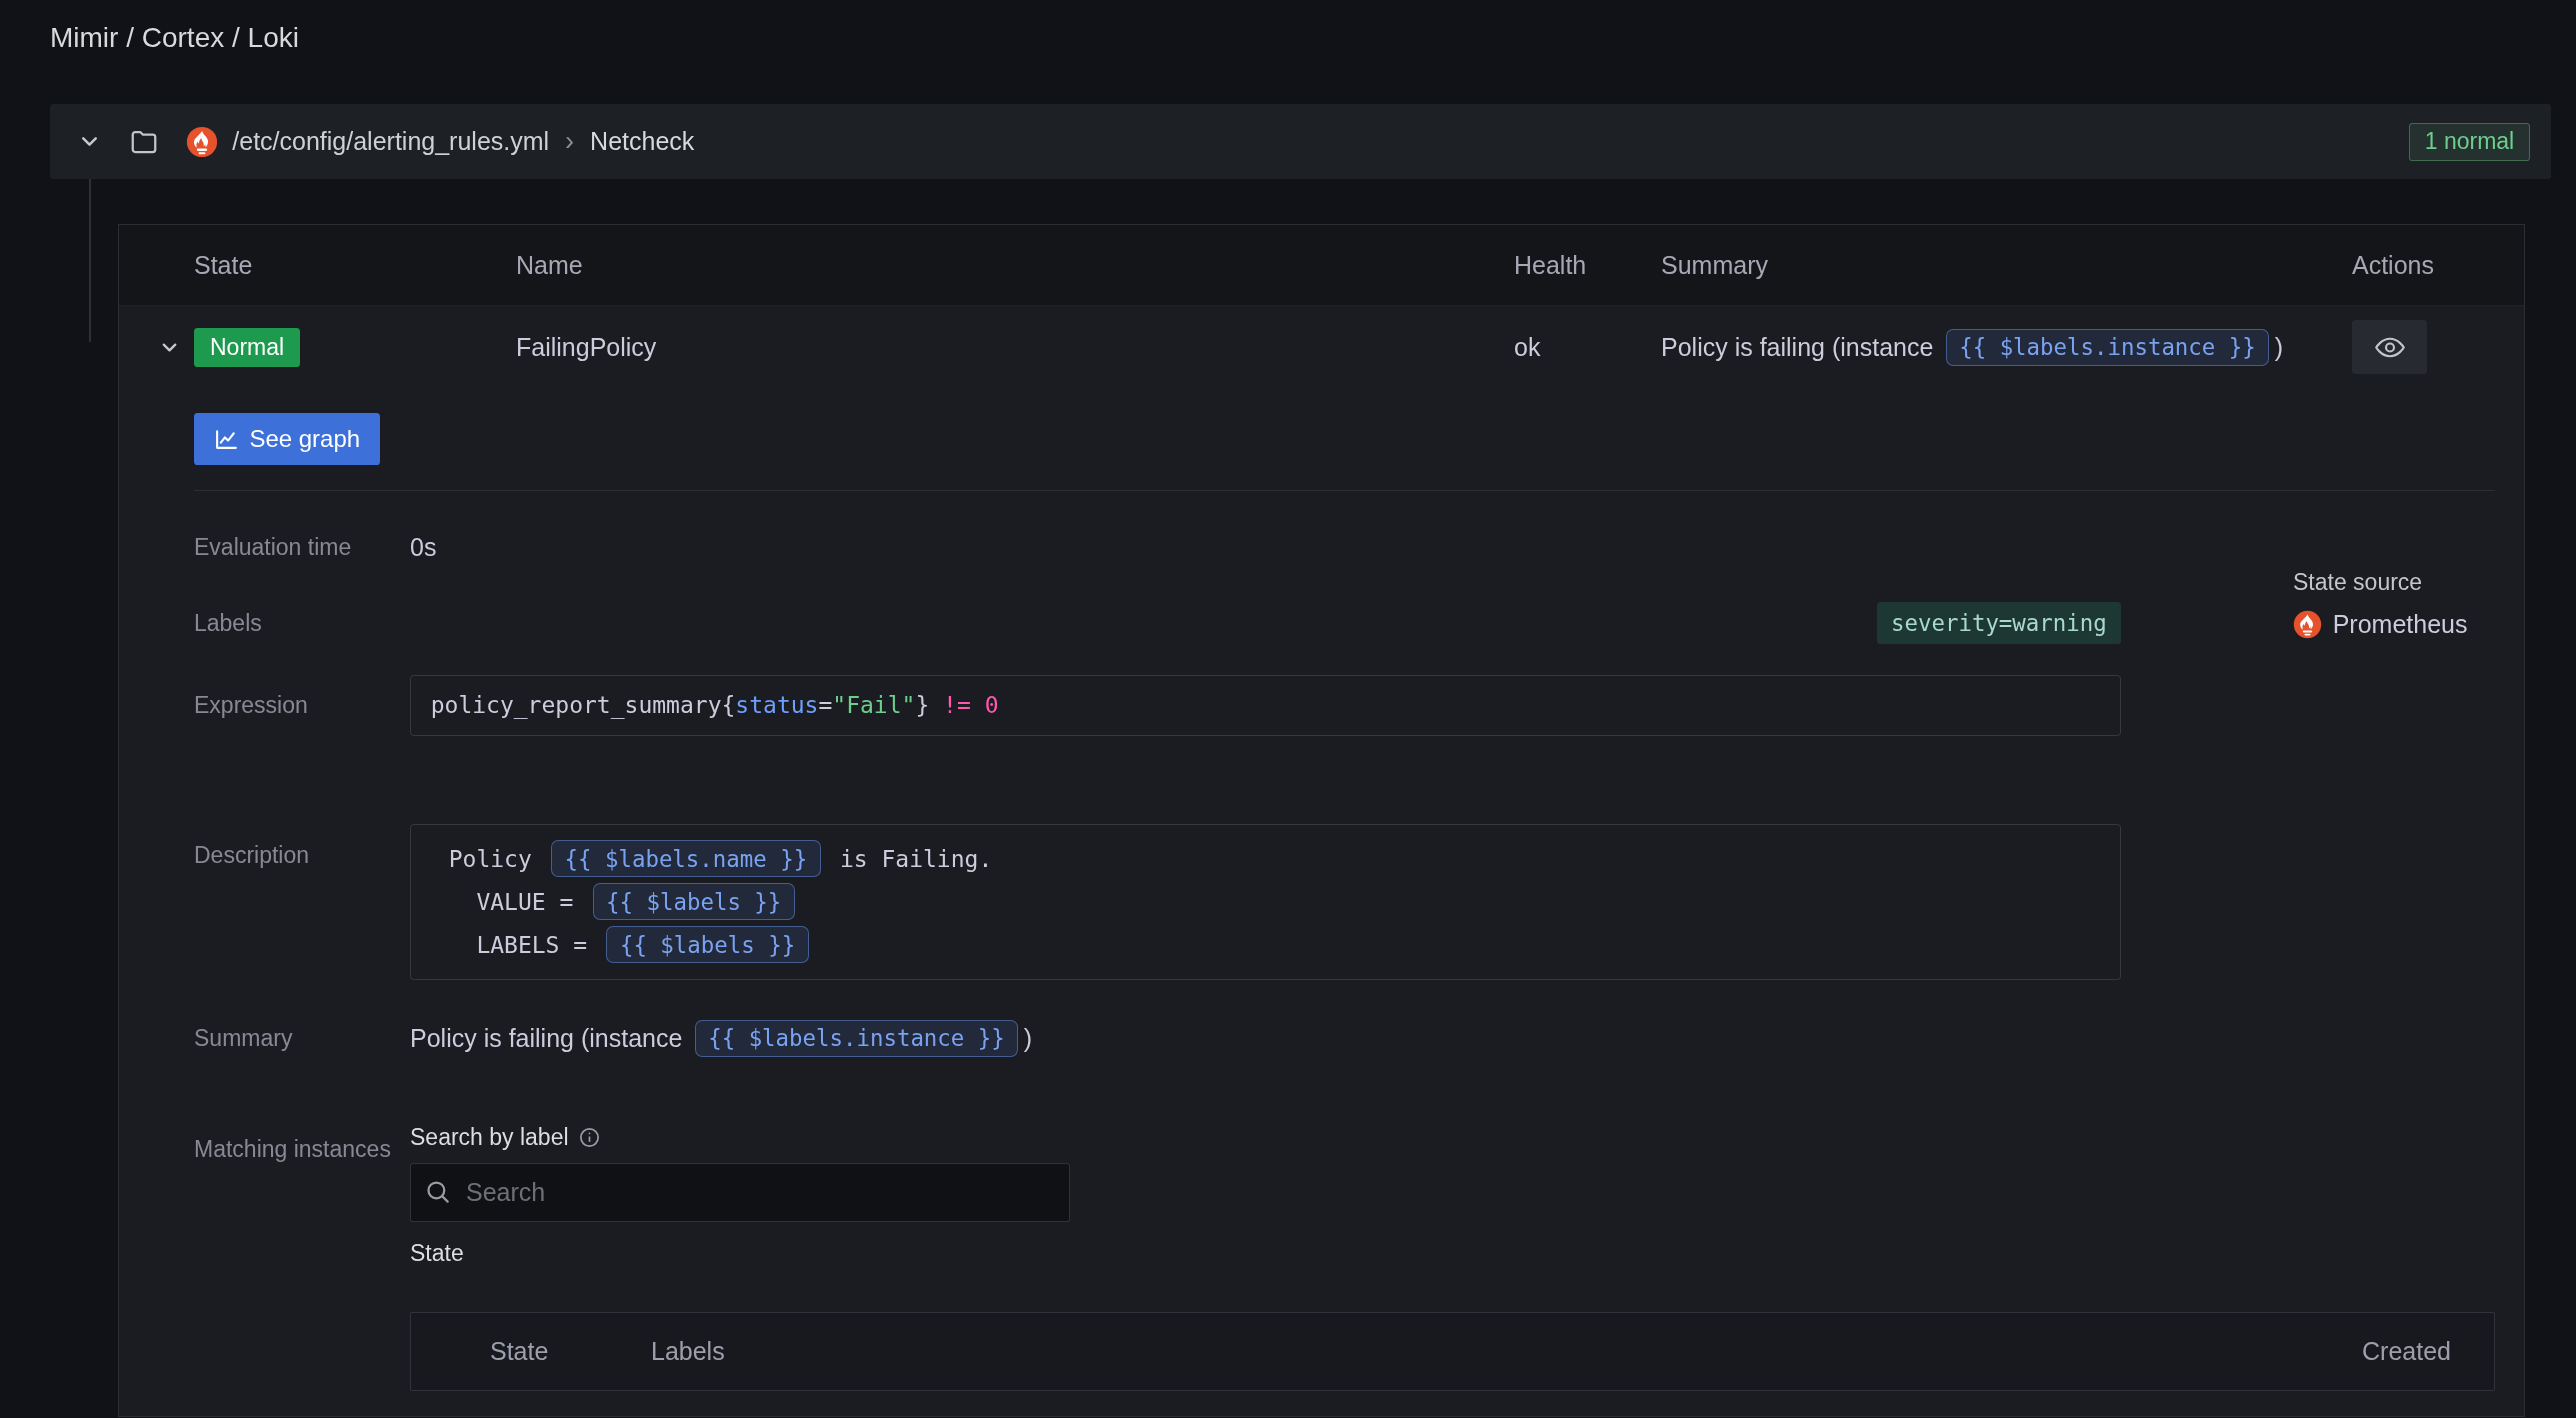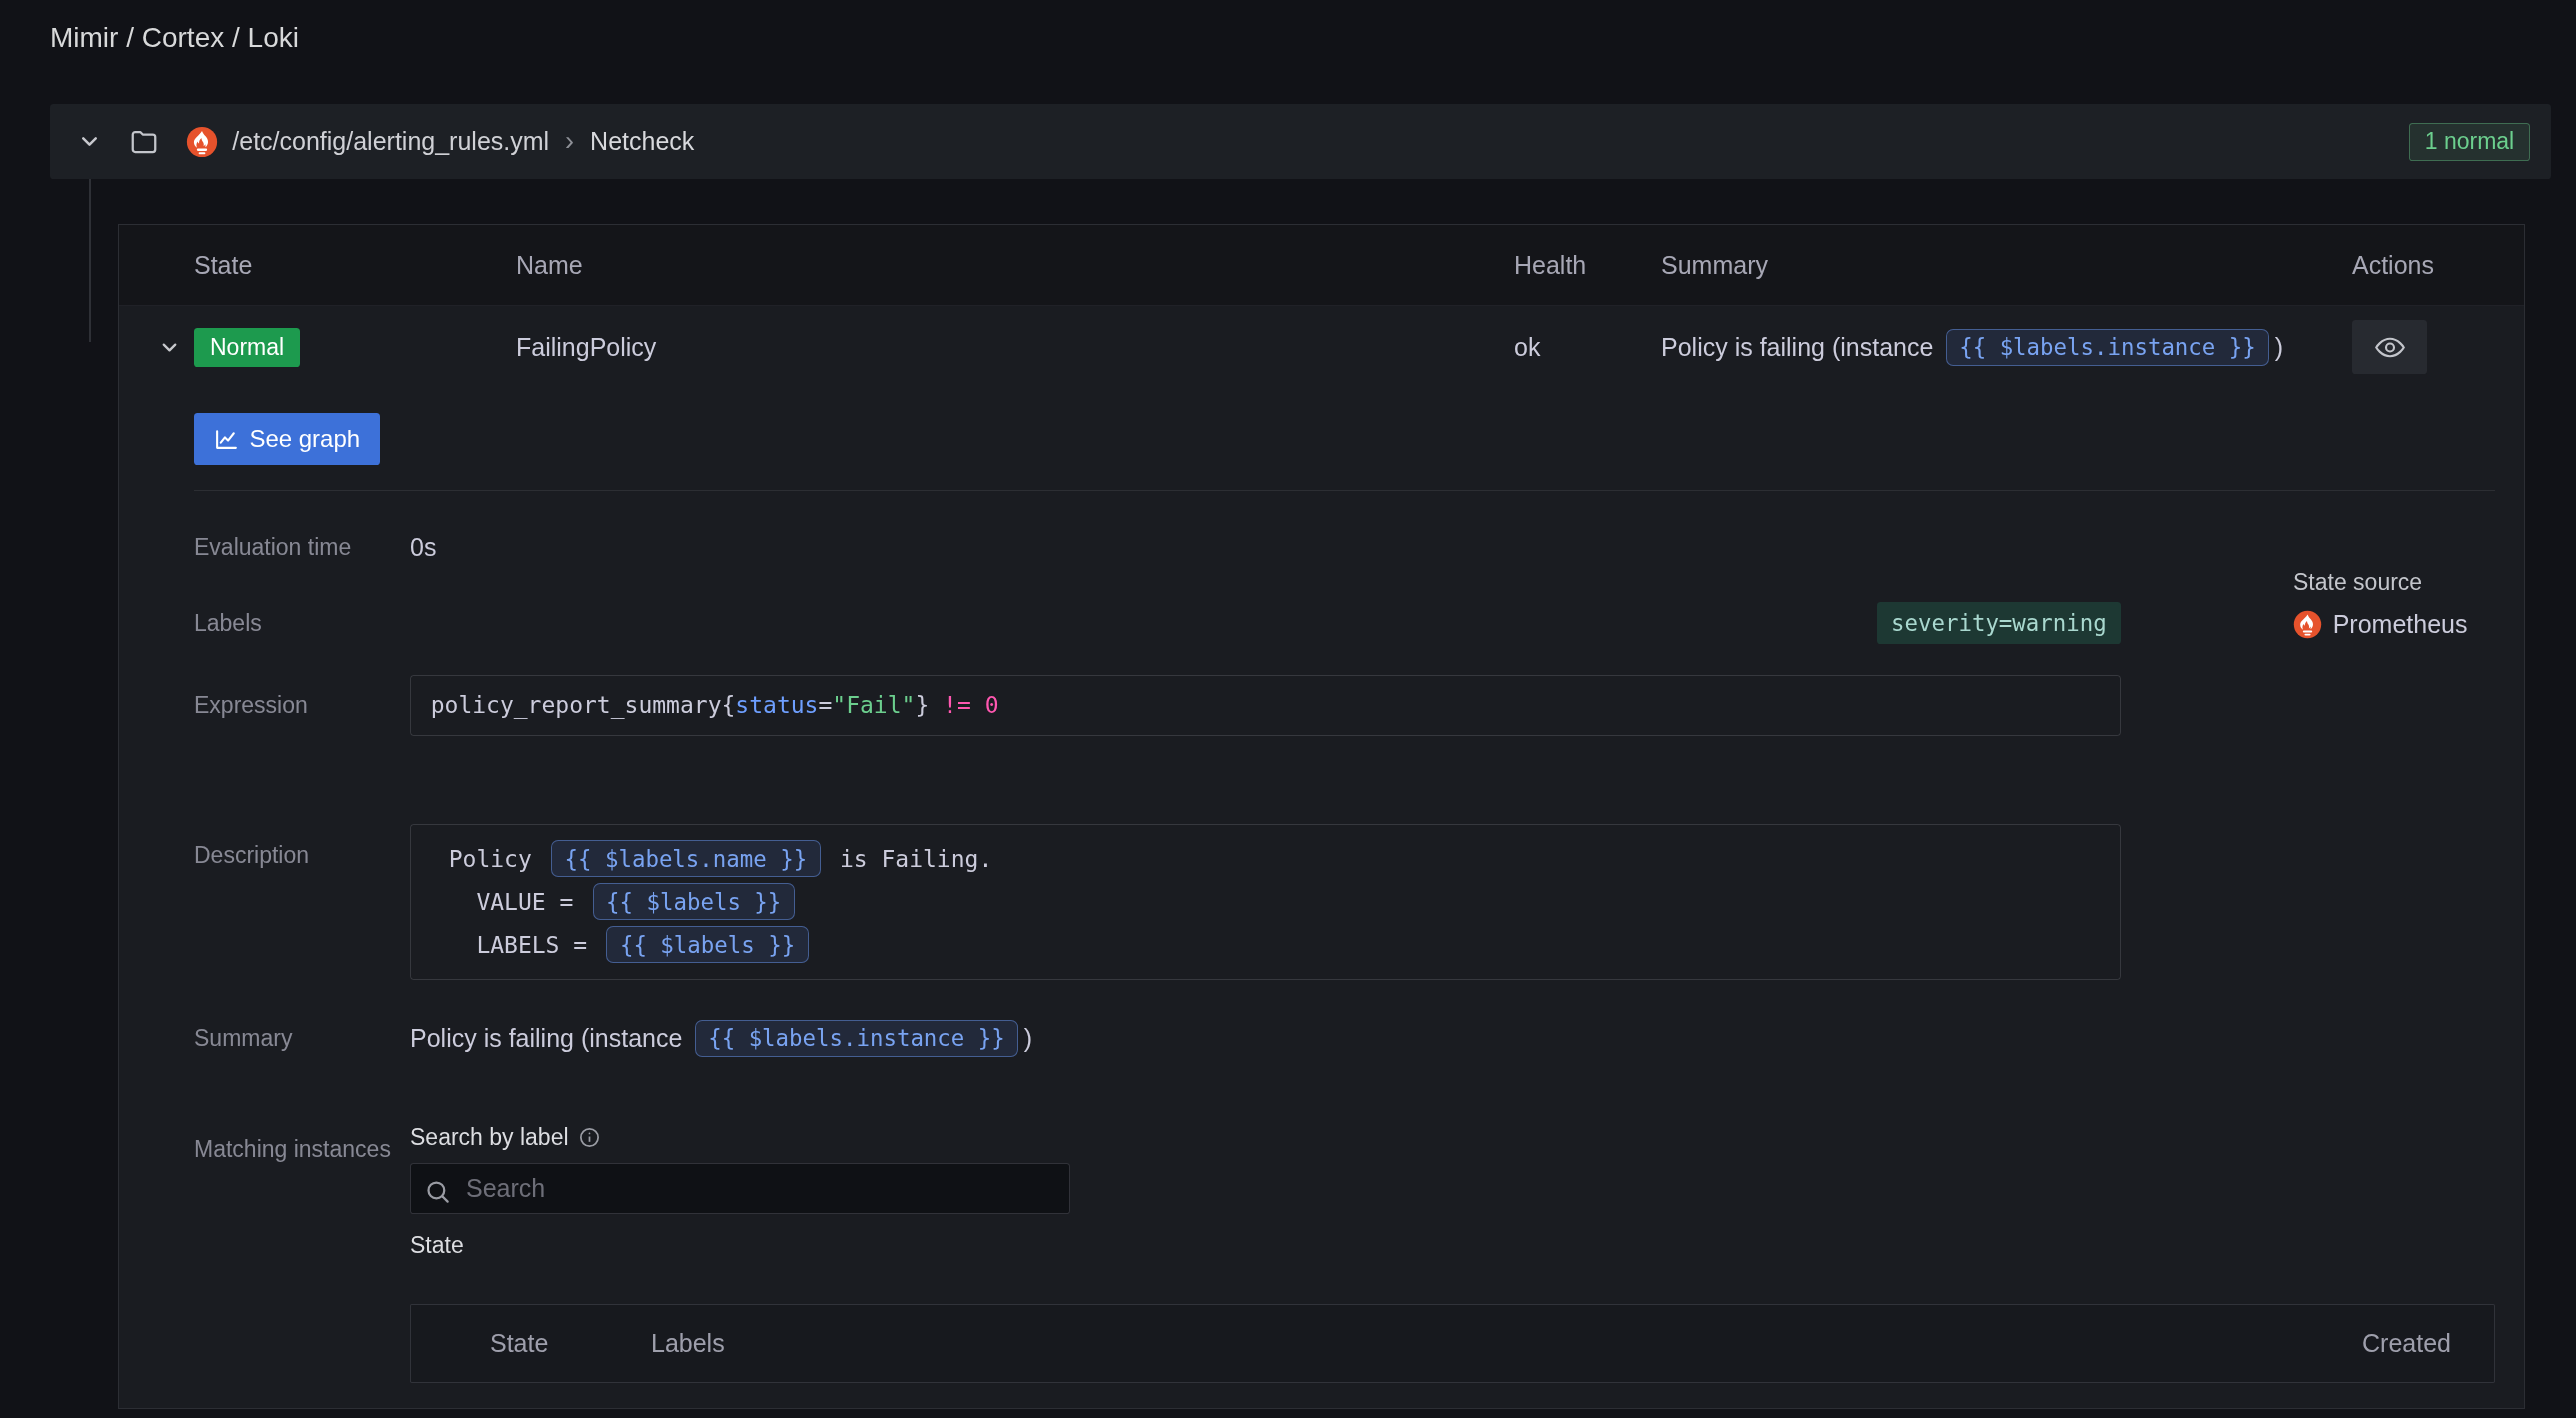--- a/index.html
+++ b/index.html
@@ -199,21 +199,21 @@
     display: flex;
     align-items: center;
     gap: 9px;
     height: 27px;
     margin-bottom: 12.5px;
     font-size: 23px;
     font-weight: 500;
     color: #dcdde1;
   }
   .info-icon { color: #9a9ca4; display: inline-flex; }
-  .search-wrap { position: relative; width: 660px; height: 51px; }
+  .search-wrap { position: relative; width: 660px; height: 59px; }
   .search-wrap .search-icon {
     position: absolute; left: 14.3px; top: 15px;
     color: #9a9ca4;
     pointer-events: none;
   }
   .search-wrap input {
     width: 100%; height: 100%;
     box-sizing: border-box;
     background: #0f1115;
     border: 0.9px solid rgba(204,204,220,0.18);

